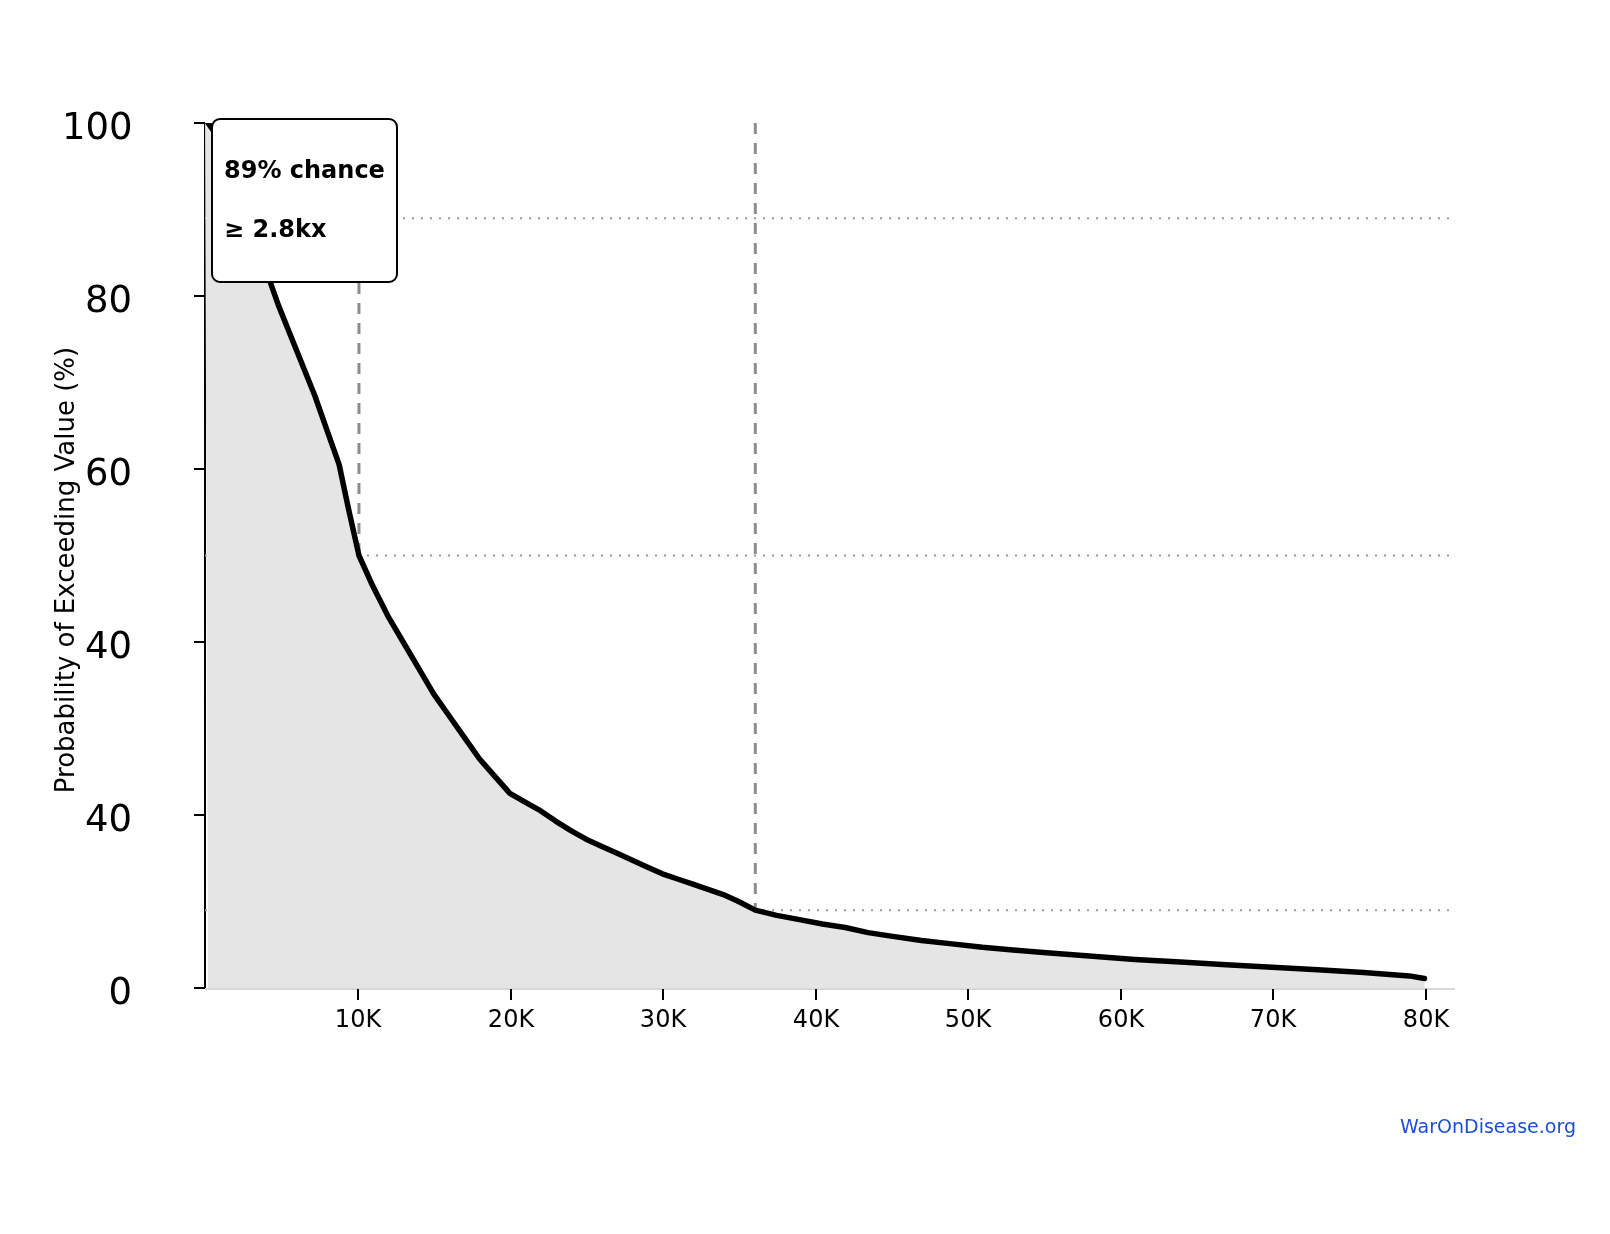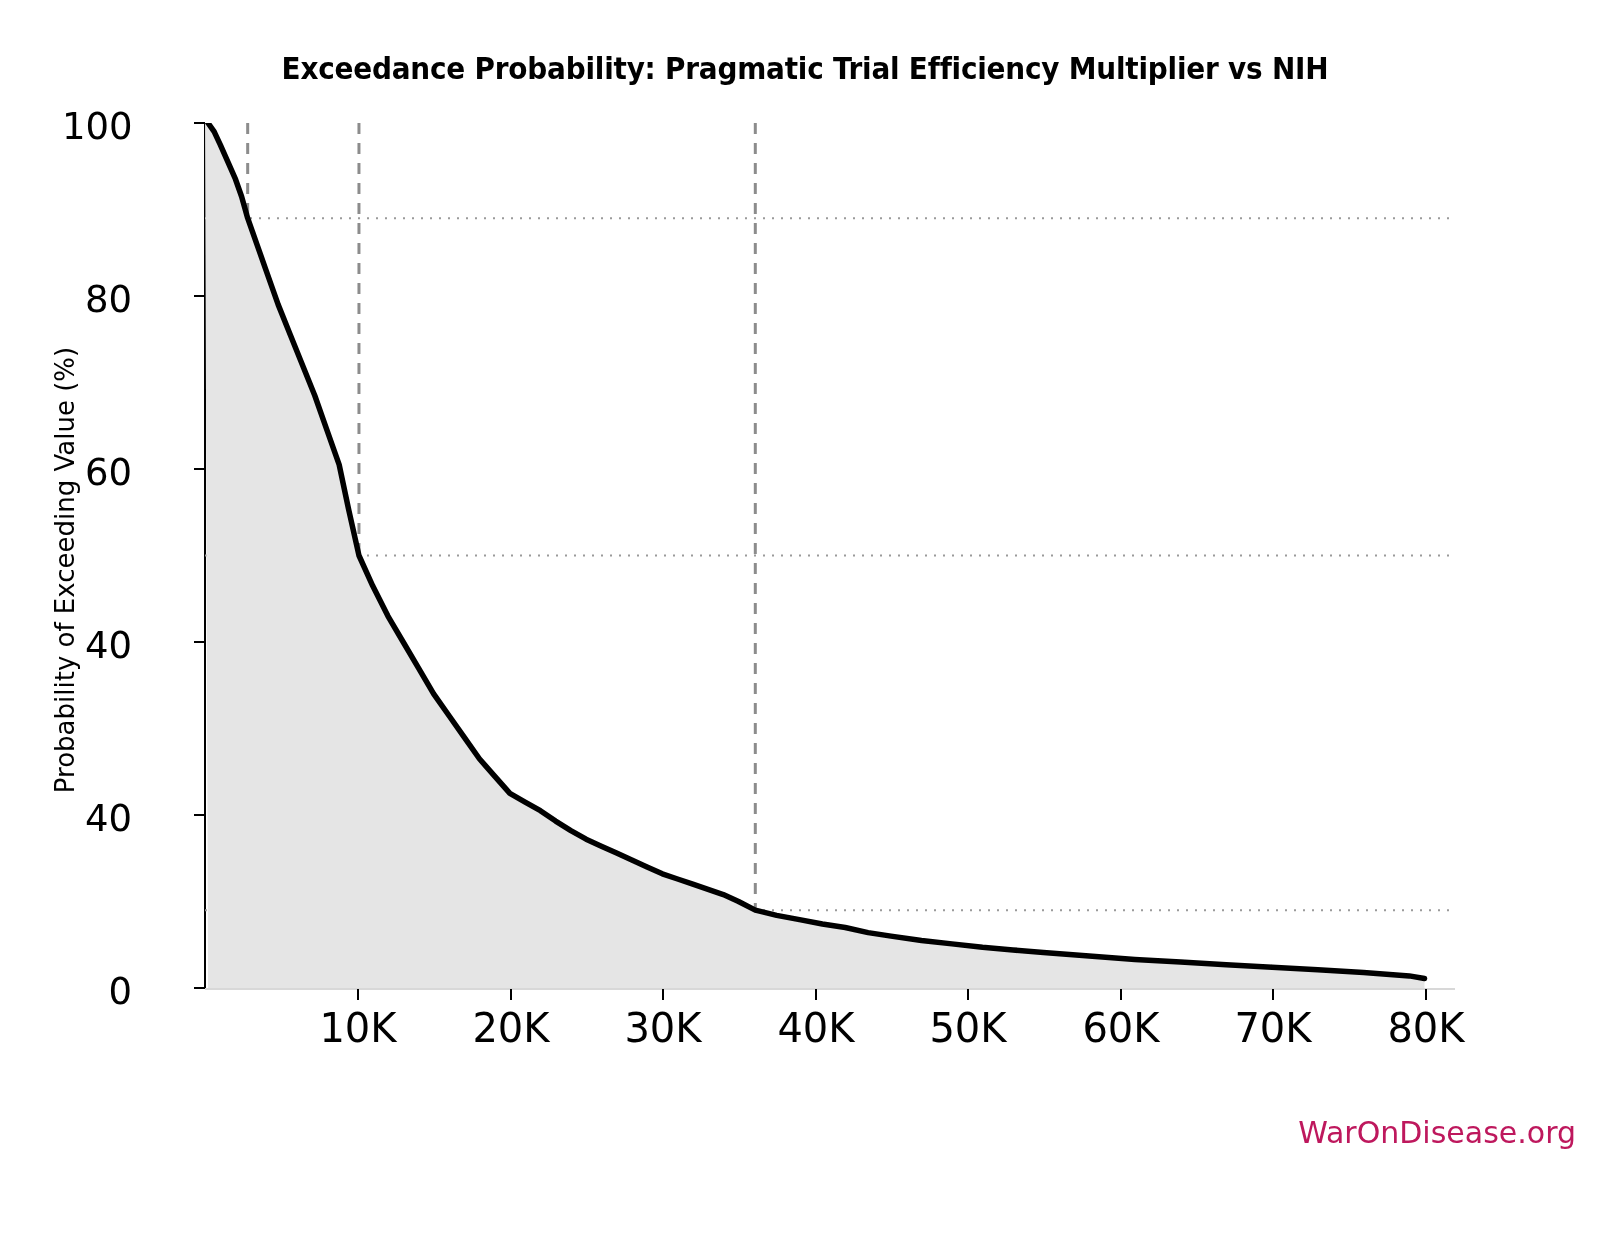--- a/index.html
+++ b/index.html
@@ -29,41 +29,40 @@
     position:absolute;left:-335px;top:555px;width:800px;
     transform:rotate(-90deg);transform-origin:center center;
     text-align:center;font-size:26px;color:#000;
     font-family:"DejaVu Sans",sans-serif;
   }
   .ytick-label{position:absolute;right:0;width:70px;text-align:right;font-size:37px;color:#000;}
   .ytick-mark{position:absolute;width:11px;height:2px;background:#000;}
 
   
   #x-axis-line{position:absolute;left:205px;top:988px;width:1250px;height:2px;background:#d8d8d8;}
-  .xtick-label{position:absolute;width:140px;text-align:center;font-size:40px;color:#000;top:1005px;}
+  .xtick-label{position:absolute;width:140px;text-align:center;font-size:24px;color:#000;top:1005px;}
   .xtick-mark{position:absolute;width:2px;height:11px;background:#000;top:989px;}
 
   
   .callout{
     position:absolute;background:#fff;border:2.5px solid #000;border-radius:9px;
     padding:7px 11px 8px 11px;font-size:24px;font-weight:bold;color:#000;
     line-height:1.22;white-space:pre-line;font-family:"DejaVu Sans",sans-serif;
   }
 
   #watermark{
     position:absolute;right:34px;top:1115px;
-    font-size:30px;color:#be185d;font-family:"DejaVu Sans",sans-serif;
+    font-size:19px;color:#1d4ed8;font-family:"DejaVu Sans",sans-serif;
   }
 </style>
 </head>
 <body>
 
 <div id="figure">
 
-  <div id="chart-title">Exceedance Probability: Pragmatic Trial Efficiency Multiplier vs NIH</div>
 
   <div id="y-axis-label">Probability of Exceeding Value (%)</div>
 
   <div class="ytick-label" style="top:970px;left:62px;">0</div>
   <div class="ytick-mark" style="left:194px;top:987px;"></div>
   <div class="ytick-label" style="top:797px;left:62px;">40</div>
   <div class="ytick-mark" style="left:194px;top:814px;"></div>
   <div class="ytick-label" style="top:624px;left:62px;">40</div>
   <div class="ytick-mark" style="left:194px;top:641px;"></div>
   <div class="ytick-label" style="top:451px;left:62px;">60</div>
@@ -103,17 +102,21 @@
       <g id="vlines">
           <line x1="42.6829268292683" x2="42.6829268292683" y1="0" y2="865" stroke="#8c8c8c" stroke-width="3" stroke-dasharray="11,9"></line>
           <line x1="153.96341463414635" x2="153.96341463414635" y1="0" y2="865" stroke="#8c8c8c" stroke-width="3" stroke-dasharray="11,9"></line>
           <line x1="550.3048780487804" x2="550.3048780487804" y1="0" y2="865" stroke="#8c8c8c" stroke-width="3" stroke-dasharray="11,9"></line>
         </g>
       <path id="curve-fill" fill="#e5e5e5" stroke="none" d="M3.05,865.003.05,0.00L9.15,8.65L15.24,21.63L22.87,38.93L30.49,56.22L36.59,73.52L42.68,95.15L51.83,121.10L60.98,147.05L73.17,181.65L85.37,211.92L97.56,242.20L109.76,272.47L121.95,307.07L134.15,341.68L143.29,384.92L153.96,432.50L167.68,462.77L182.93,493.05L198.17,519.00L213.41,544.95L228.66,570.90L243.90,592.52L259.15,614.15L274.39,635.77L289.63,653.08L304.88,670.38L320.12,679.02L335.37,687.67L350.61,698.06L365.85,707.57L381.10,716.22L396.34,723.14L411.59,730.06L426.83,736.98L442.07,743.90L457.32,750.82L472.56,756.01L487.80,761.20L503.05,766.39L518.29,771.58L533.54,778.50L550.30,787.15L571.65,792.34L594.51,796.66L617.38,800.99L640.24,804.45L663.11,809.64L685.98,813.10L716.46,817.42L746.95,820.88L777.44,824.35L807.93,826.94L838.41,829.53L884.15,833.00L929.88,836.46L975.61,839.05L1021.34,841.64L1067.07,844.24L1112.80,846.84L1158.54,849.43L1204.27,852.89L1219.51,855.49L1219.51,865.00Z"></path>
       <path id="curve-line" fill="none" stroke="#000000" stroke-width="5.5" stroke-linejoin="round" stroke-linecap="round" d="M3.05,0.00L9.15,8.65L15.24,21.63L22.87,38.93L30.49,56.22L36.59,73.52L42.68,95.15L51.83,121.10L60.98,147.05L73.17,181.65L85.37,211.92L97.56,242.20L109.76,272.47L121.95,307.07L134.15,341.68L143.29,384.92L153.96,432.50L167.68,462.77L182.93,493.05L198.17,519.00L213.41,544.95L228.66,570.90L243.90,592.52L259.15,614.15L274.39,635.77L289.63,653.08L304.88,670.38L320.12,679.02L335.37,687.67L350.61,698.06L365.85,707.57L381.10,716.22L396.34,723.14L411.59,730.06L426.83,736.98L442.07,743.90L457.32,750.82L472.56,756.01L487.80,761.20L503.05,766.39L518.29,771.58L533.54,778.50L550.30,787.15L571.65,792.34L594.51,796.66L617.38,800.99L640.24,804.45L663.11,809.64L685.98,813.10L716.46,817.42L746.95,820.88L777.44,824.35L807.93,826.94L838.41,829.53L884.15,833.00L929.88,836.46L975.61,839.05L1021.34,841.64L1067.07,844.24L1112.80,846.84L1158.54,849.43L1204.27,852.89L1219.51,855.49"></path>
     </svg>
   </div>
 
+  <div class="callout" style="left:211px;top:118px;">
+    <div>89% chance</div>
+    <div>≥ 2.8kx</div>
+  </div>
 
 
 
   <div id="watermark">WarOnDisease.org</div>
 </div>
 
 </body></html>

